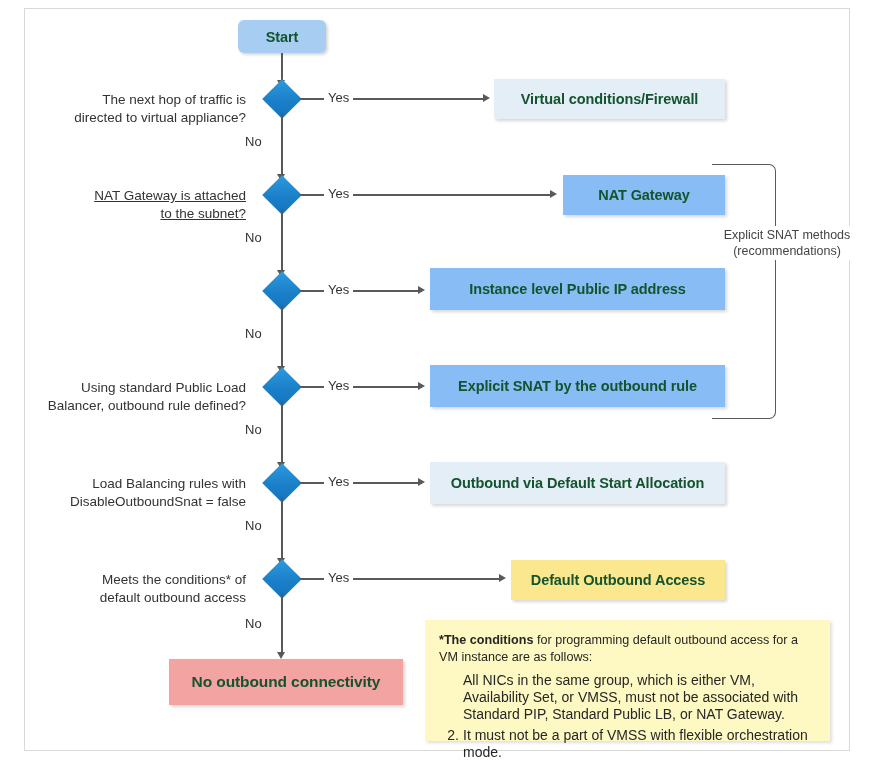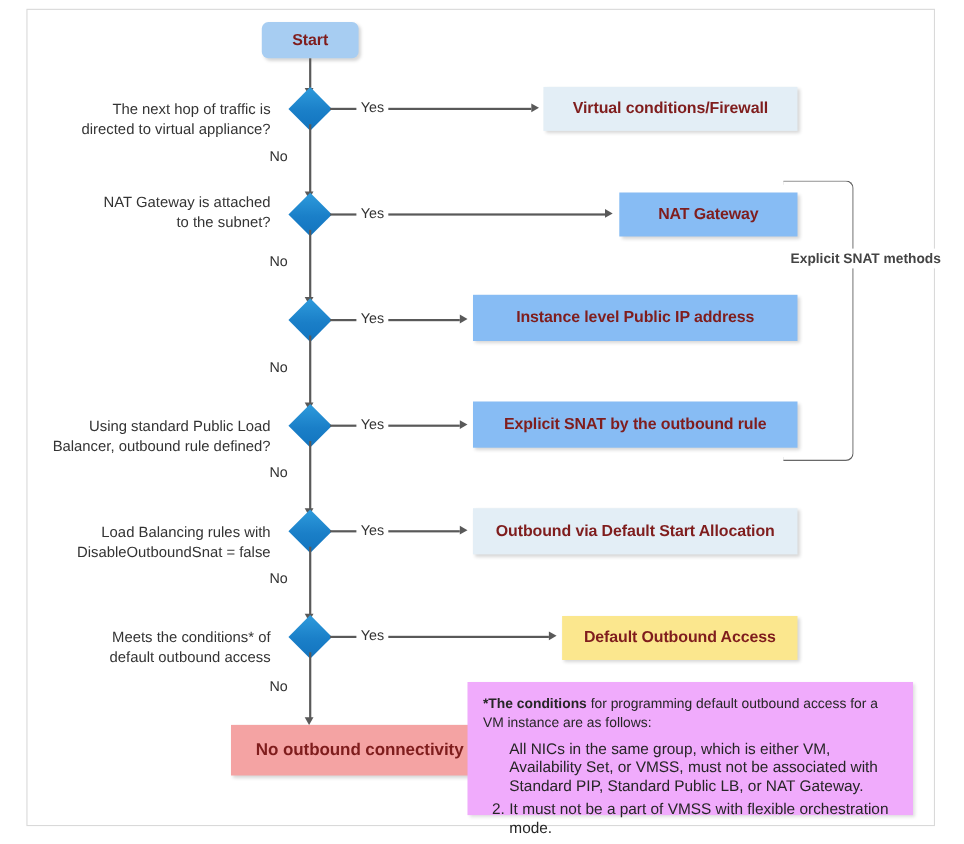--- a/index.html
+++ b/index.html
@@ -32,21 +32,21 @@
 
   
   .node {
     position: absolute;
     box-sizing: border-box;
     display: flex;
     align-items: center;
     justify-content: center;
     text-align: center;
     font-weight: bold;
-    color: #7f1d1d;
+    color: #14532d;
     font-size: 14.5px;
     letter-spacing: -0.1px;
     box-shadow: 2px 2px 3px rgba(0,0,0,0.16);
   }
   .node.start {
     border-radius: 6px;
     background: #a7cdf2;
   }
   .node.lightblue { background: #e3eef6; }
   .node.blue      { background: #87bcf4; }
@@ -116,28 +116,27 @@
     box-sizing: border-box;
   }
   .bracket-label {
     position: absolute;
     font-size: 12.5px;
     line-height: 16px;
     color: #444444;
     text-align: center;
     background: #ffffff;
     padding: 1px 3px;
-    font-weight: bold;
   }
 
   
   .footnote {
     position: absolute;
     box-sizing: border-box;
-    background: #f0abfc;
+    background: #fef9c3;
     padding: 12px 14px 10px 14px;
     box-shadow: 2px 2px 3px rgba(0,0,0,0.13);
   }
   .footnote .fn-intro {
     font-size: 12.6px;
     line-height: 17px;
     color: #262626;
     margin: 0 0 6px 0;
   }
   .footnote .fn-intro b { font-weight: bold; }
@@ -183,21 +182,21 @@
   <div class="arrow-right" style="left:483px; top:94px;"></div>
   <div class="node lightblue" style="left:494px; top:79px; width:231px; height:40px;">
     <span>Virtual conditions/Firewall</span>
   </div>
 
   <div class="vline" style="left:281px; top:113px; height:63px;"></div>
   <div class="elabel" style="left:245px; top:134px;">No</div>
   <div class="arrow-down" style="left:277px; top:174px;"></div>
 
   <div class="diamond" style="left:268px; top:181px;"></div>
-  <div class="qtext" style="left:50px; top:164px; width:196px;">NAT Gateway is attached
+  <div class="qtext" style="left:50px; top:176px; width:196px;text-decoration:underline;">NAT Gateway is attached
 to the subnet?</div>
   <div class="hline" style="left:300px; top:194px; width:250px;"></div>
   <div class="elabel" style="left:324px; top:186px; background:#fff; padding:0 4px;">Yes</div>
   <div class="arrow-right" style="left:550px; top:190px;"></div>
   <div class="node blue" style="left:563px; top:175px; width:162px; height:40px;">
     <span>NAT Gateway</span>
   </div>
 
   <div class="vline" style="left:281px; top:209px; height:63px;"></div>
   <div class="elabel" style="left:245px; top:230px;">No</div>
@@ -250,27 +249,28 @@
   <div class="elabel" style="left:324px; top:570px; background:#fff; padding:0 4px;">Yes</div>
   <div class="arrow-right" style="left:499px; top:574px;"></div>
   <div class="node yellow" style="left:511px; top:560px; width:214px; height:40px;">
     <span>Default Outbound Access</span>
   </div>
 
   <div class="vline" style="left:281px; top:593px; height:62px;"></div>
   <div class="elabel" style="left:245px; top:616px;">No</div>
   <div class="arrow-down" style="left:277px; top:652px;"></div>
 
-  <div class="node red" style="left:169px; top:659px; width:234px; height:46px; font-size:15.5px;margin-left:41px;">
+  <div class="node red" style="left:169px; top:659px; width:234px; height:46px; font-size:15.5px;">
     <span>No outbound connectivity</span>
   </div>
 
   <div class="bracket" style="left:712px; top:164px; width:64px; height:255px;"></div>
   <div class="bracket-label" style="left:700px; top:226px; width:168px;">
     <div>Explicit SNAT methods</div>
+    <div>(recommendations)</div>
   </div>
 
   <div class="footnote" style="left:425px; top:620px; width:405px; height:121px;">
     <p class="fn-intro">
       <b>*The conditions</b><span> for programming default outbound access for a VM instance are as follows:</span>
     </p>
     <ol>
       <li>
         <span class="marker"></span><span>All NICs in the same group, which is either VM, Availability Set, or VMSS, must not be associated with Standard PIP, Standard Public LB, or NAT Gateway.</span>
       </li>

